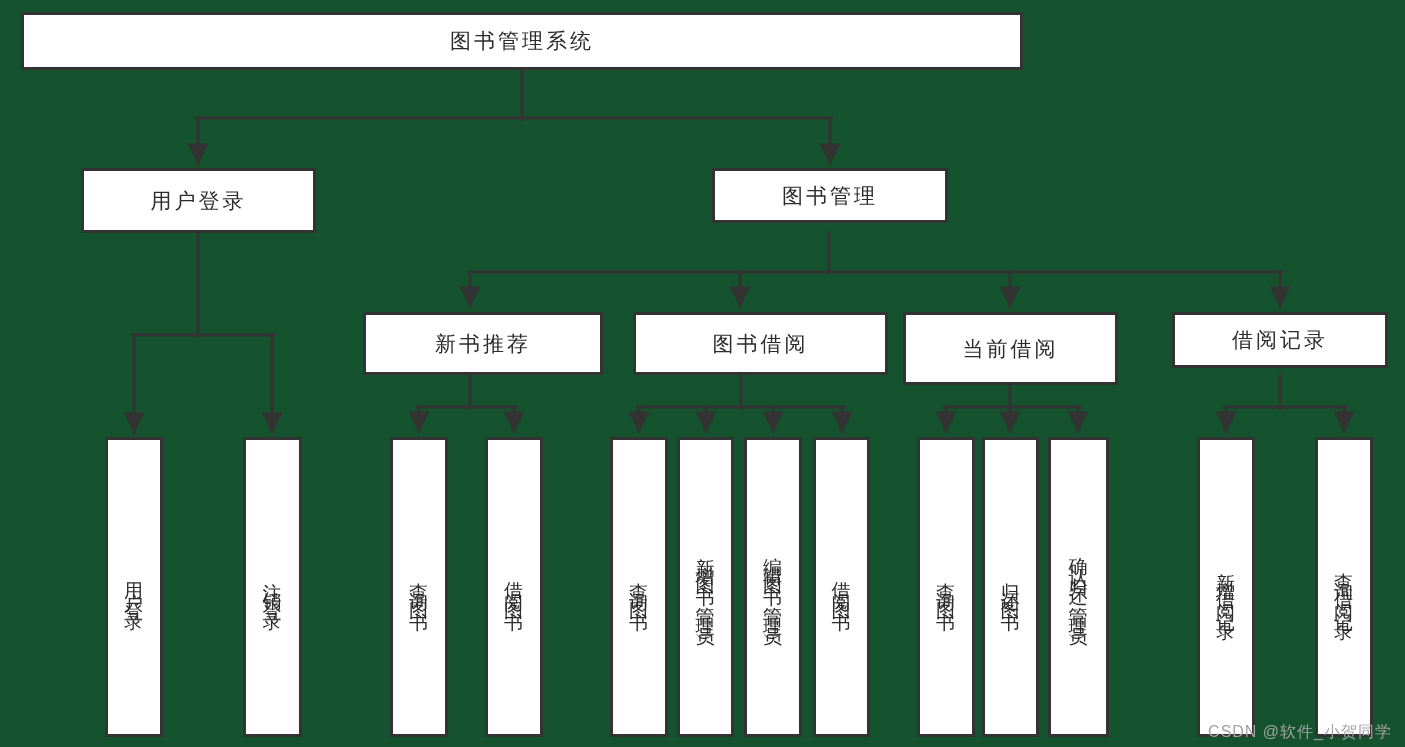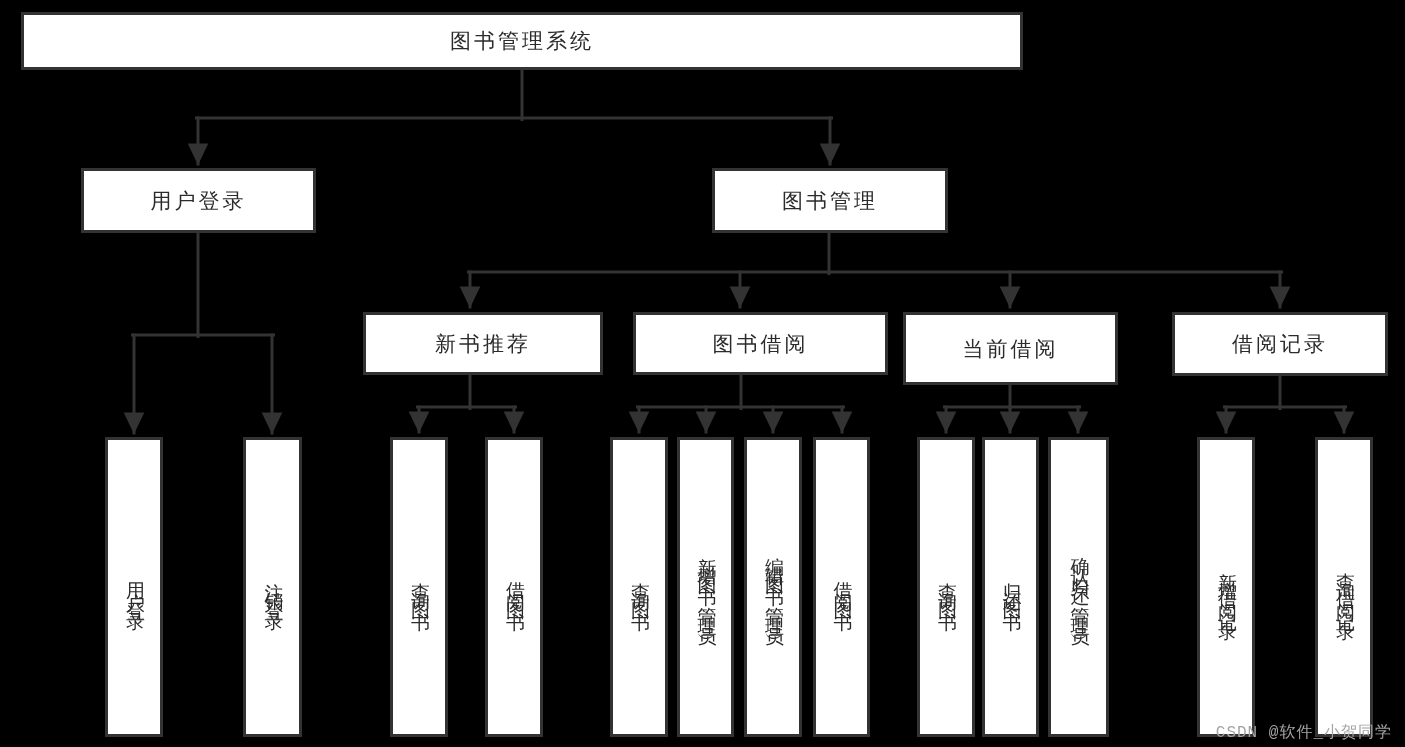--- a/index.html
+++ b/index.html
@@ -1,21 +1,21 @@
 <!DOCTYPE html>
 <html><head>
 <meta charset="utf-8">
 <style>
   html, body { margin: 0; padding: 0; background: #ffffff; }
   .canvas {
     position: relative;
     width: 1405px;
     height: 747px;
-    background: #000000;
-    font-family: Liberation Mono, monospace;
+    background: #14532d;
+    font-family: Liberation Sans, sans-serif;
     overflow: hidden;
   }
   svg.wires {
     position: absolute;
     left: 0; top: 0;
     width: 1405px; height: 747px;
   }
   svg.wires line {
     stroke: #333333;
     stroke-width: 3;
@@ -117,26 +117,26 @@
       <line x1="1280" y1="375" x2="1280" y2="408.5"></line>
       <line x1="1224.5" y1="407" x2="1345.5" y2="407"></line>
       <line x1="1226" y1="407" x2="1226" y2="432" marker-end="url(#arrowhead)"></line>
       <line x1="1344" y1="407" x2="1344" y2="432" marker-end="url(#arrowhead)"></line>
     </g>
   </svg>
 
   <div class="node h" style="left:21px; top:12px; width:1002px; height:58px;">图书管理系统</div>
 
   <div class="node h" style="left:81px; top:168px; width:235px; height:65px;">用户登录</div>
-  <div class="node h" style="left:712px; top:168px; width:236px; height:65px;">图书管理</div>
+  <div class="node h" style="left:712px; top:168px; width:236px; height:55px;">图书管理</div>
 
   <div class="node h" style="left:363px; top:312px; width:240px; height:63px;">新书推荐</div>
   <div class="node h" style="left:633px; top:312px; width:255px; height:63px;">图书借阅</div>
   <div class="node h" style="left:903px; top:312px; width:215px; height:73px;">当前借阅</div>
-  <div class="node h" style="left:1172px; top:312px; width:216px; height:64px;">借阅记录</div>
+  <div class="node h" style="left:1172px; top:312px; width:216px; height:56px;">借阅记录</div>
 
   <div class="node v" style="left:105px; top:437px; width:58px; height:300px;">用户登录</div>
   <div class="node v" style="left:243px; top:437px; width:59px; height:300px;">注销登录</div>
 
   <div class="node v" style="left:390px; top:437px; width:58px; height:300px;">查询图书</div>
   <div class="node v" style="left:485px; top:437px; width:58px; height:300px;">借阅图书</div>
 
   <div class="node v" style="left:610px; top:437px; width:58px; height:300px;">查询图书</div>
   <div class="node v" style="left:677px; top:437px; width:57px; height:300px;">新增图书（管理员）</div>
   <div class="node v" style="left:744px; top:437px; width:58px; height:300px;">编辑图书（管理员）</div>

